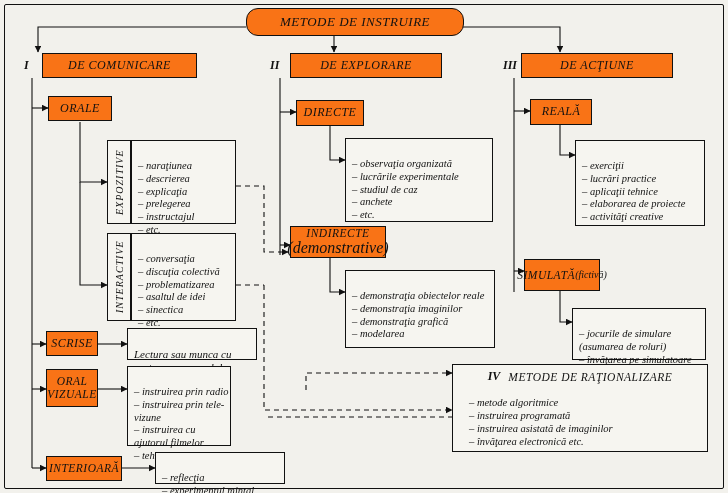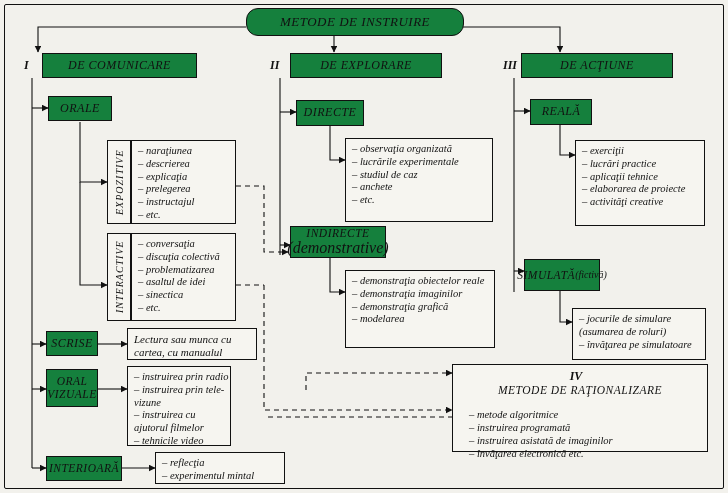--- a/index.html
+++ b/index.html
@@ -7,36 +7,36 @@
     width:728px;height:493px;
     background:#f2f1ec;
     font-family:"Liberation Serif", serif;
     color:#111;
     overflow:hidden;
   }
   #root{position:relative;width:728px;height:493px;}
   .box{
     position:absolute;
     border:1px solid #111;
-    background:#15803d;
+    background:#f97316;
     box-sizing:border-box;
     font-style:italic;
     display:flex;
     align-items:center;
     justify-content:center;
     text-align:center;
     line-height:1.12;
   }
   .list{
     position:absolute;
     border:1px solid #111;
     background:#f6f5f0;
     box-sizing:border-box;
     font-style:italic;
-    padding:4px 5px 4px 6px;
+    padding:19px 5px 4px 6px;
     line-height:1.22;
   }
   .list ul{margin:0;padding:0;list-style:none;}
   .list li{white-space:nowrap;}
   .list li::before{content:"– ";}
   .plain{white-space:normal;}
   .title{
     font-variant:small-caps;
     letter-spacing:.5px;
   }
@@ -252,21 +252,21 @@
     <span style="font-size:10px;">(fictivă)</span>
   </div>
   <div class="list" style="left:572px;top:308px;width:134px;height:52px;font-size:10.5px;">
     <ul>
       <li style="white-space:normal;">jocurile de simulare (asumarea de roluri)</li>
       <li>învăţarea pe simulatoare</li>
     </ul>
   </div>
 
   <div style="position:absolute;left:452px;top:364px;width:256px;height:88px;border:1px solid #111;background:#f6f5f0;box-sizing:border-box;">
-    <div style="display:flex;align-items:center;justify-content:center;padding-top:4px;flex-direction:column;">
+    <div style="display:flex;align-items:center;justify-content:center;padding-top:4px;">
       <span class="num" style="position:static;margin-right:8px;">IV</span>
       <span class="title" style="font-style:italic;font-size:11.5px;">METODE DE RAŢIONALIZARE</span>
     </div>
     <ul style="margin:12px 0 0 0;padding:0 0 0 16px;list-style:none;font-style:italic;font-size:10.5px;line-height:1.25;">
       <li><span>– </span><span>metode algoritmice</span></li>
       <li><span>– </span><span>instruirea programată</span></li>
       <li><span>– </span><span>instruirea asistată de imaginilor</span></li>
       <li><span>– </span><span>învăţarea electronică etc.</span></li>
     </ul>
   </div>

